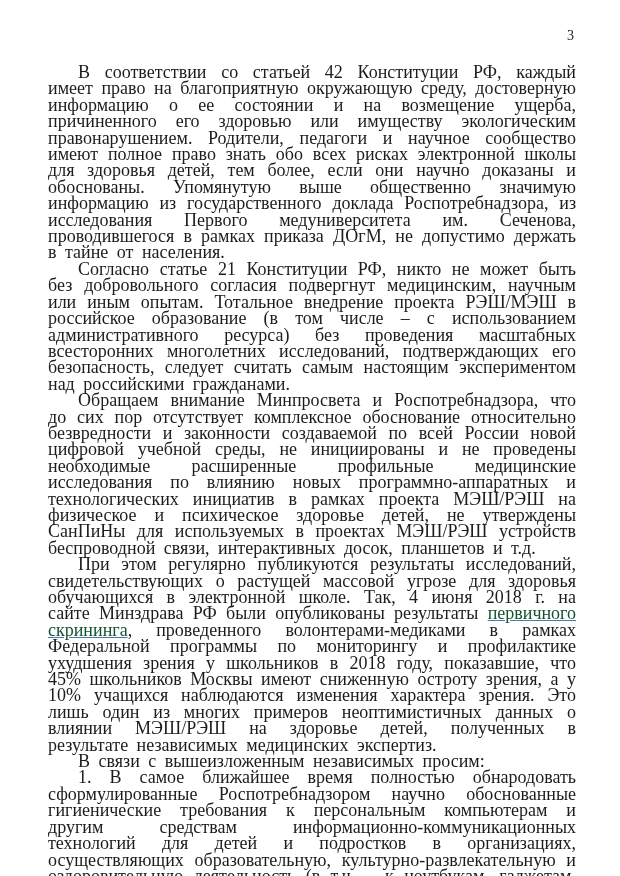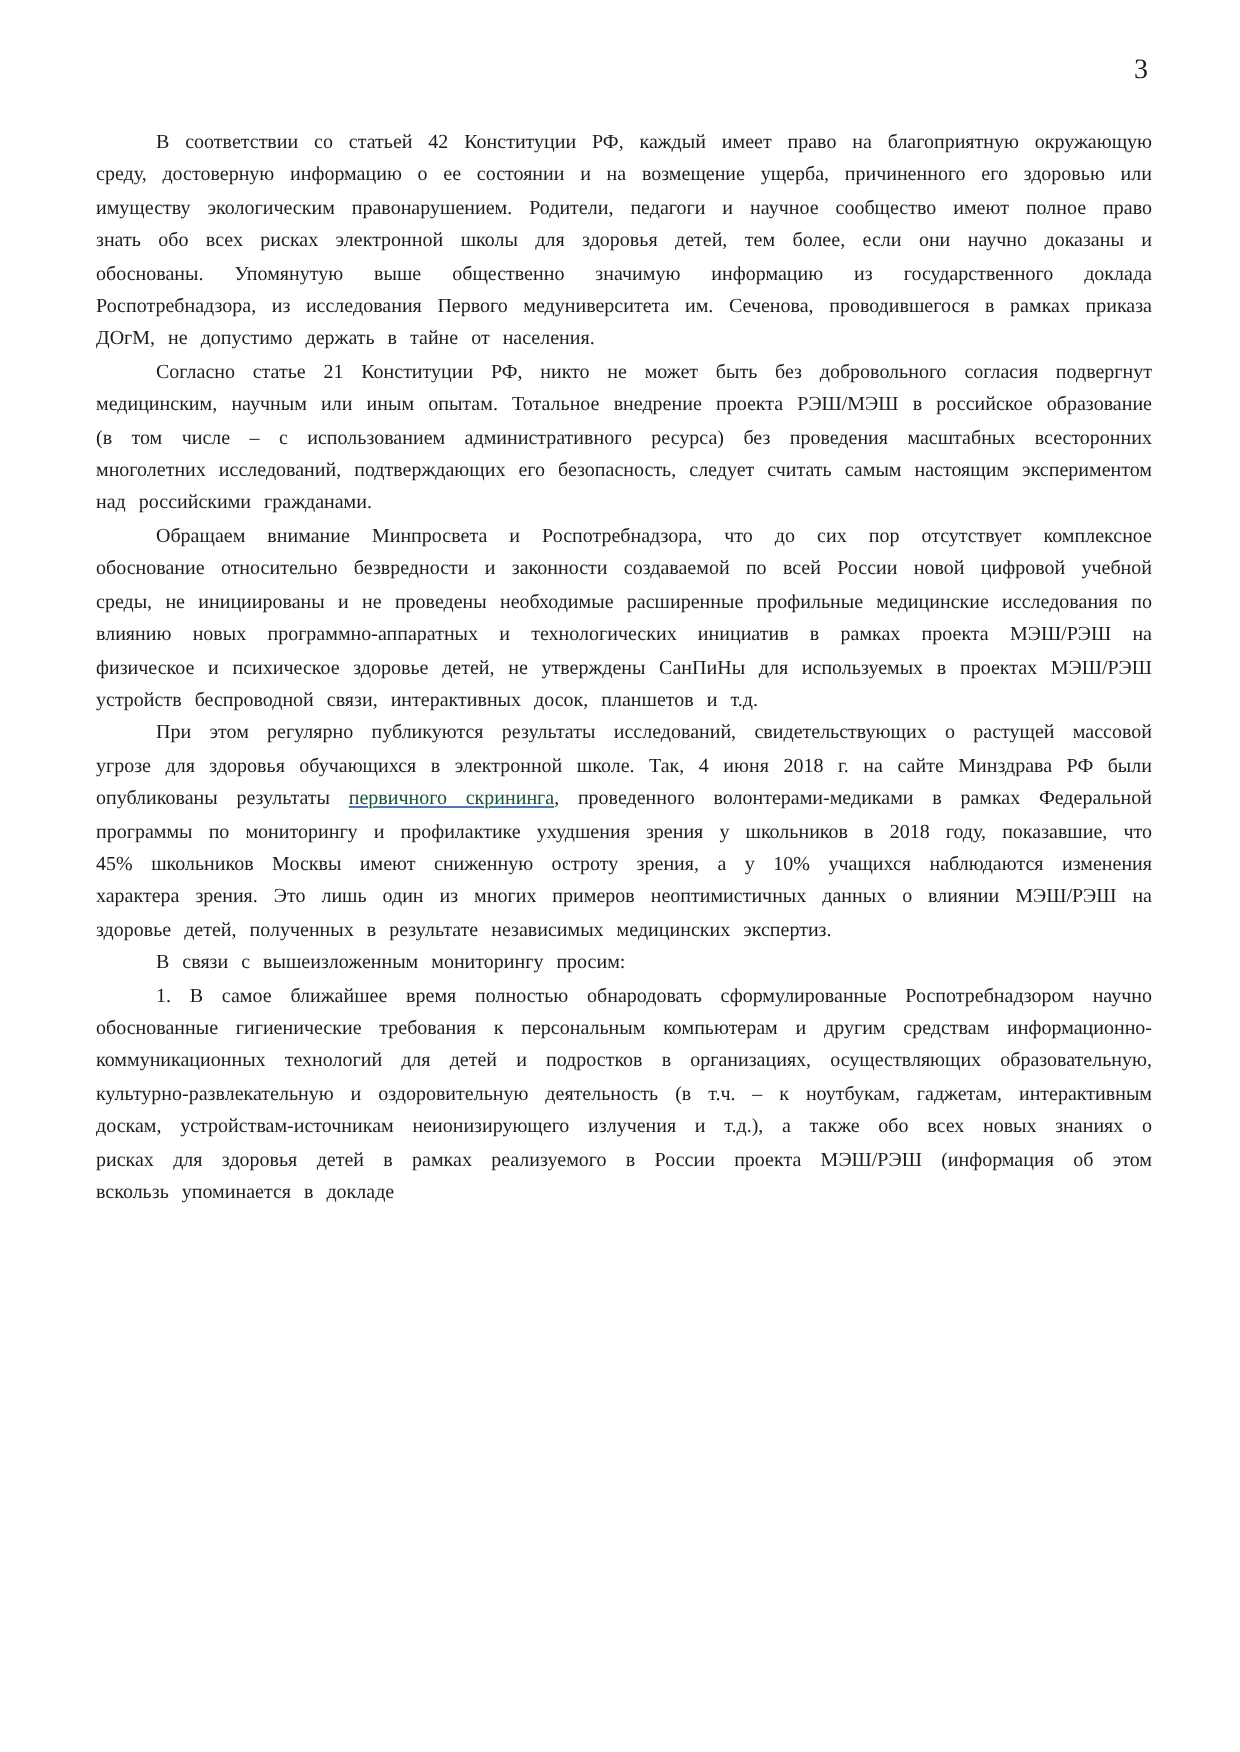--- a/index.html
+++ b/index.html
@@ -28,21 +28,21 @@
     text-align: right;
     font-size: 14px;
     line-height: 16px;
     margin: 0 2px 20px 0;
     color: #1c1c1c;
   }
   p.para {
     margin: 0;
     text-align: justify;
     text-indent: 30px;
-    font-size: 10px;
+    font-size: 18px;
     line-height: 16.4px;
     word-spacing: 4px;
     color: #1c1c1c;
   }
   a.doclink {
     color: #14532d;
     text-decoration: underline;
     text-decoration-color: #4a77b8;
     cursor: pointer;
   }
@@ -56,18 +56,18 @@
     <div class="page-num">3</div>
 
     <p class="para">В соответствии со статьей 42 Конституции РФ, каждый имеет право на благоприятную окружающую среду, достоверную информацию о ее состоянии и на возмещение ущерба, причиненного его здоровью или имуществу экологическим правонарушением. Родители, педагоги и научное сообщество имеют полное право знать обо всех рисках электронной школы для здоровья детей, тем более, если они научно доказаны и обоснованы. Упомянутую выше общественно значимую информацию из государственного доклада Роспотребнадзора, из исследования Первого медуниверситета им. Сеченова, проводившегося в рамках приказа ДОгМ, не допустимо держать в тайне от населения.</p>
 
     <p class="para">Согласно статье 21 Конституции РФ, никто не может быть без добровольного согласия подвергнут медицинским, научным или иным опытам. Тотальное внедрение проекта РЭШ/МЭШ в российское образование (в том числе – с использованием административного ресурса) без проведения масштабных всесторонних многолетних исследований, подтверждающих его безопасность, следует считать самым настоящим экспериментом над российскими гражданами.</p>
 
     <p class="para">Обращаем внимание Минпросвета и Роспотребнадзора, что до сих пор отсутствует комплексное обоснование относительно безвредности и законности создаваемой по всей России новой цифровой учебной среды, не инициированы и не проведены необходимые расширенные профильные медицинские исследования по влиянию новых программно-аппаратных и технологических инициатив в рамках проекта МЭШ/РЭШ на физическое и психическое здоровье детей, не утверждены СанПиНы для используемых в проектах МЭШ/РЭШ устройств беспроводной связи, интерактивных досок, планшетов и т.д.</p>
 
     <p class="para"><span>При этом регулярно публикуются результаты исследований, свидетельствующих о растущей массовой угрозе для здоровья обучающихся в электронной школе. Так, 4 июня 2018 г. на сайте Минздрава РФ были опубликованы результаты </span><a class="doclink">первичного скрининга</a><span>, проведенного волонтерами-медиками в рамках Федеральной программы по мониторингу и профилактике ухудшения зрения у школьников в 2018 году, показавшие, что 45% школьников Москвы имеют сниженную остроту зрения, а у 10% учащихся наблюдаются изменения характера зрения. Это лишь один из многих примеров неоптимистичных данных о влиянии МЭШ/РЭШ на здоровье детей, полученных в результате независимых медицинских экспертиз.</span></p>
 
-    <p class="para">В связи с вышеизложенным мониторингу просим:</p>
+    <p class="para">В связи с вышеизложенным независимых просим:</p>
 
     <p class="para">1. В самое ближайшее время полностью обнародовать сформулированные Роспотребнадзором научно обоснованные гигиенические требования к персональным компьютерам и другим средствам информационно-коммуникационных технологий для детей и подростков в организациях, осуществляющих образовательную, культурно-развлекательную и оздоровительную деятельность (в т.ч. – к ноутбукам, гаджетам, интерактивным доскам, устройствам-источникам неионизирующего излучения и т.д.), а также обо всех новых знаниях о рисках для здоровья детей в рамках реализуемого в России проекта МЭШ/РЭШ (информация об этом вскользь упоминается в докладе</p>
 
   </div>
 </div>
 
 </body></html>

